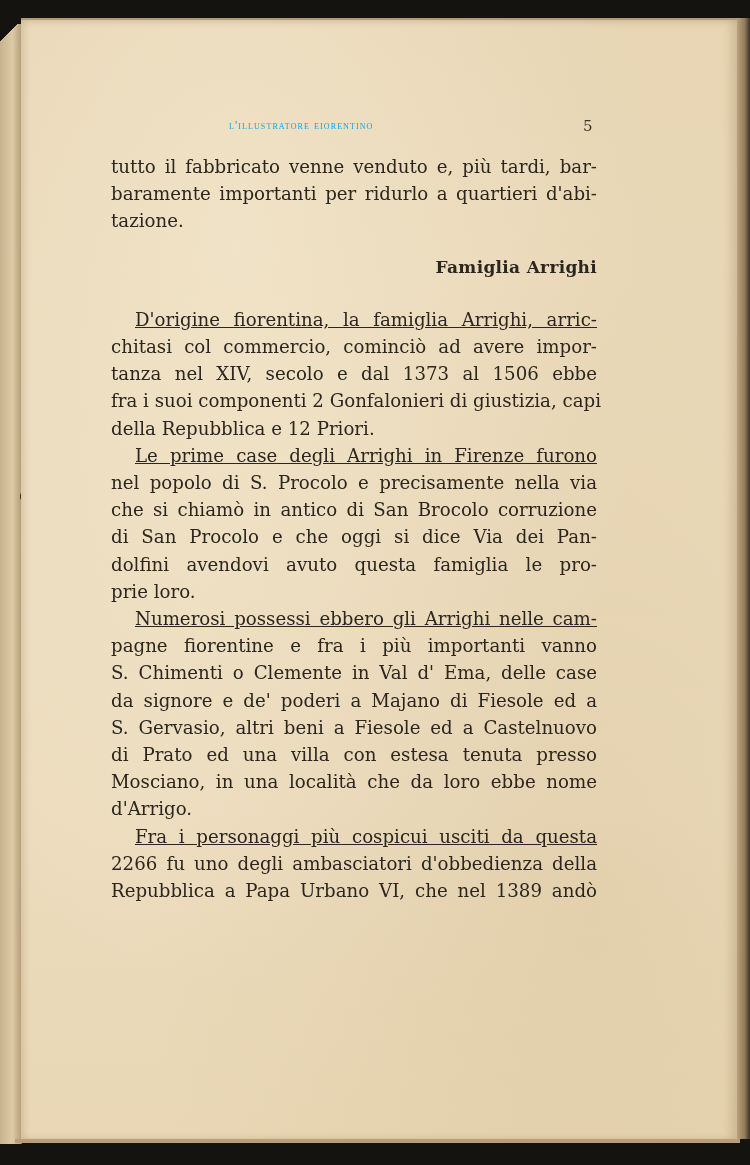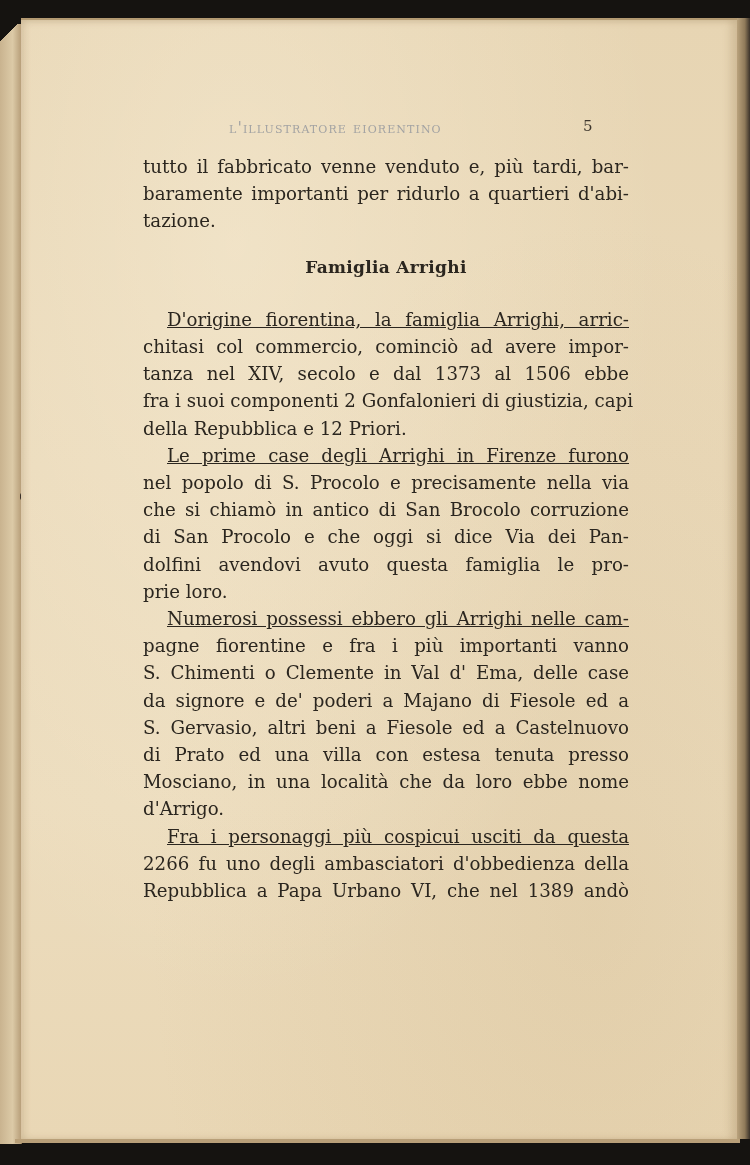--- a/index.html
+++ b/index.html
@@ -27,36 +27,35 @@
         linear-gradient(180deg, #e7d5b3 0%, #ead9b9 40%, #ecdcbd 70%, #e9d7b5 100%);
       border-top: 2px solid #b39a72;
       box-shadow: inset -6px 0 8px rgba(140,110,70,0.25), inset 4px 0 6px rgba(140,110,70,0.18);
     }
     .right-edge {
       position: absolute; left: 737px; top: 18px; width: 13px; height: 1121px;
       background: linear-gradient(90deg, #b9a27c 0%, #8f7a5a 60%, #3a322a 100%);
     }
     .running-head {
       position: absolute; left: 229px; top: 118px;
-      font-size: 16px; letter-spacing: 1.1px; color: #a3a3a3;
-      font-variant: small-caps; text-transform: lowercase;
+      font-size: 12px; letter-spacing: 1.1px; color: #0ea5e9;
+      font-variant: small-caps; text-transform: lowercase; font-family: Liberation Serif, serif;
     }
     .page-number {
       position: absolute; left: 583px; top: 117px;
       font-size: 15px; color: #3c352c;
     }
     .body-text {
       position: absolute; left: 111px; top: 153px; width: 486px;
       color: #2b261f; font-size: 18.2px; line-height: 27.2px;
       text-align: justify;
-      margin-left: 32px;
     }
     .body-text p { margin: 0; }
     .heading {
-      text-align: center; font-weight: bold; font-size: 17px;
+      text-align: right; font-weight: bold; font-size: 17px;
       margin: 19px 0 25px 0 !important; letter-spacing: 0.3px;
     }
     .line { display: block; text-align: justify; text-align-last: justify; white-space: nowrap; }
     .line.last { text-align-last: left; }
     .line.ind { padding-left: 24px; text-decoration: underline; }
     .ital { }
     .mark {
       position: absolute; left: 20px; top: 493px; width: 4px; height: 7px;
       background: #3a3128; border-radius: 2px;
     }

